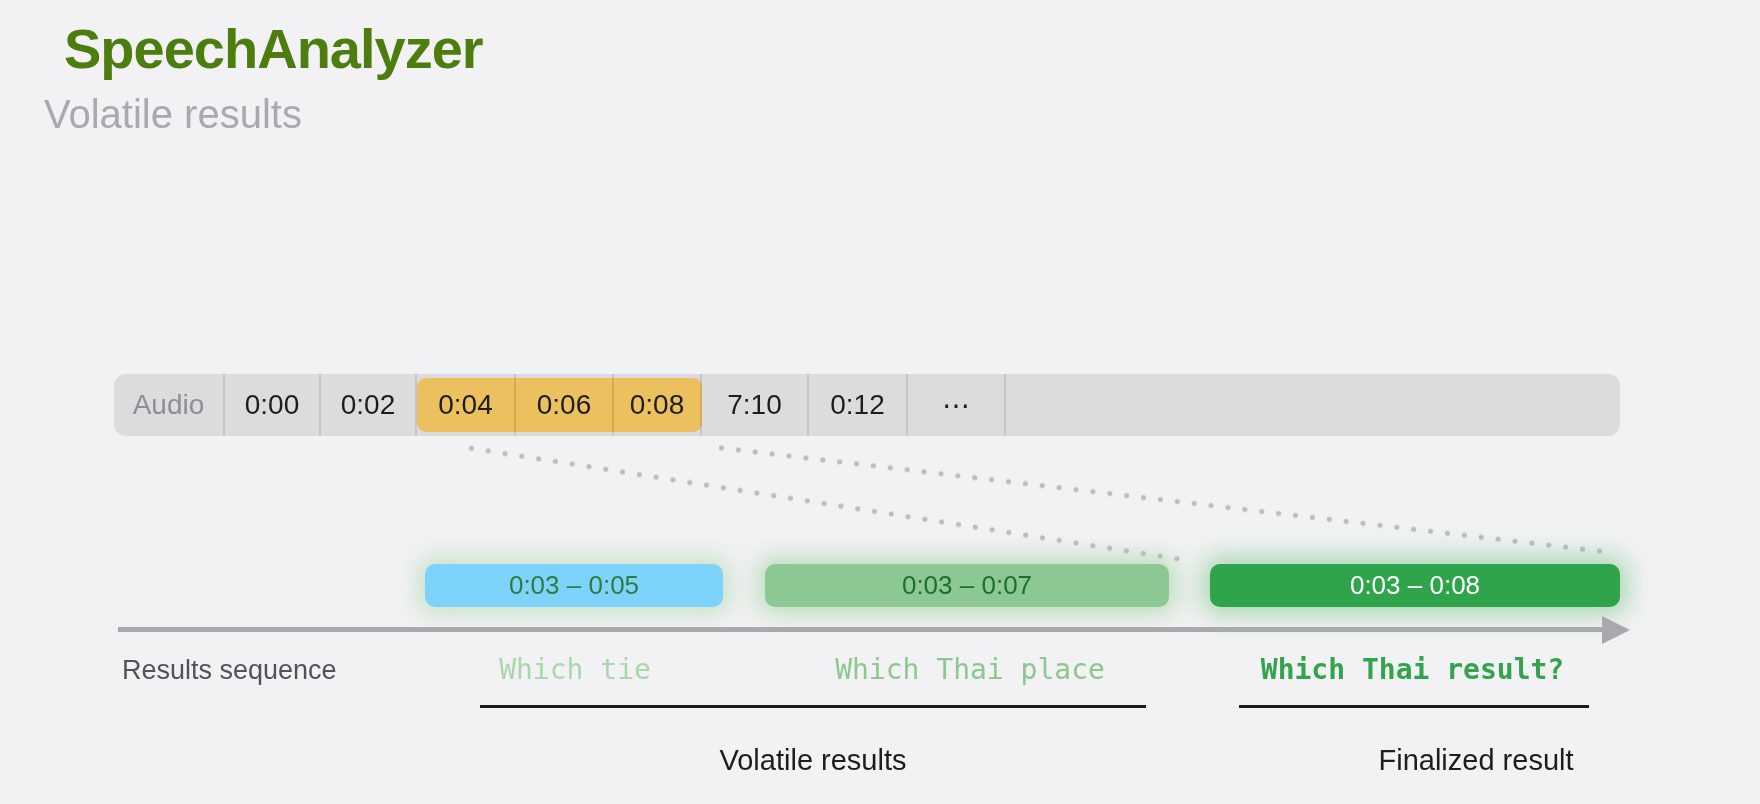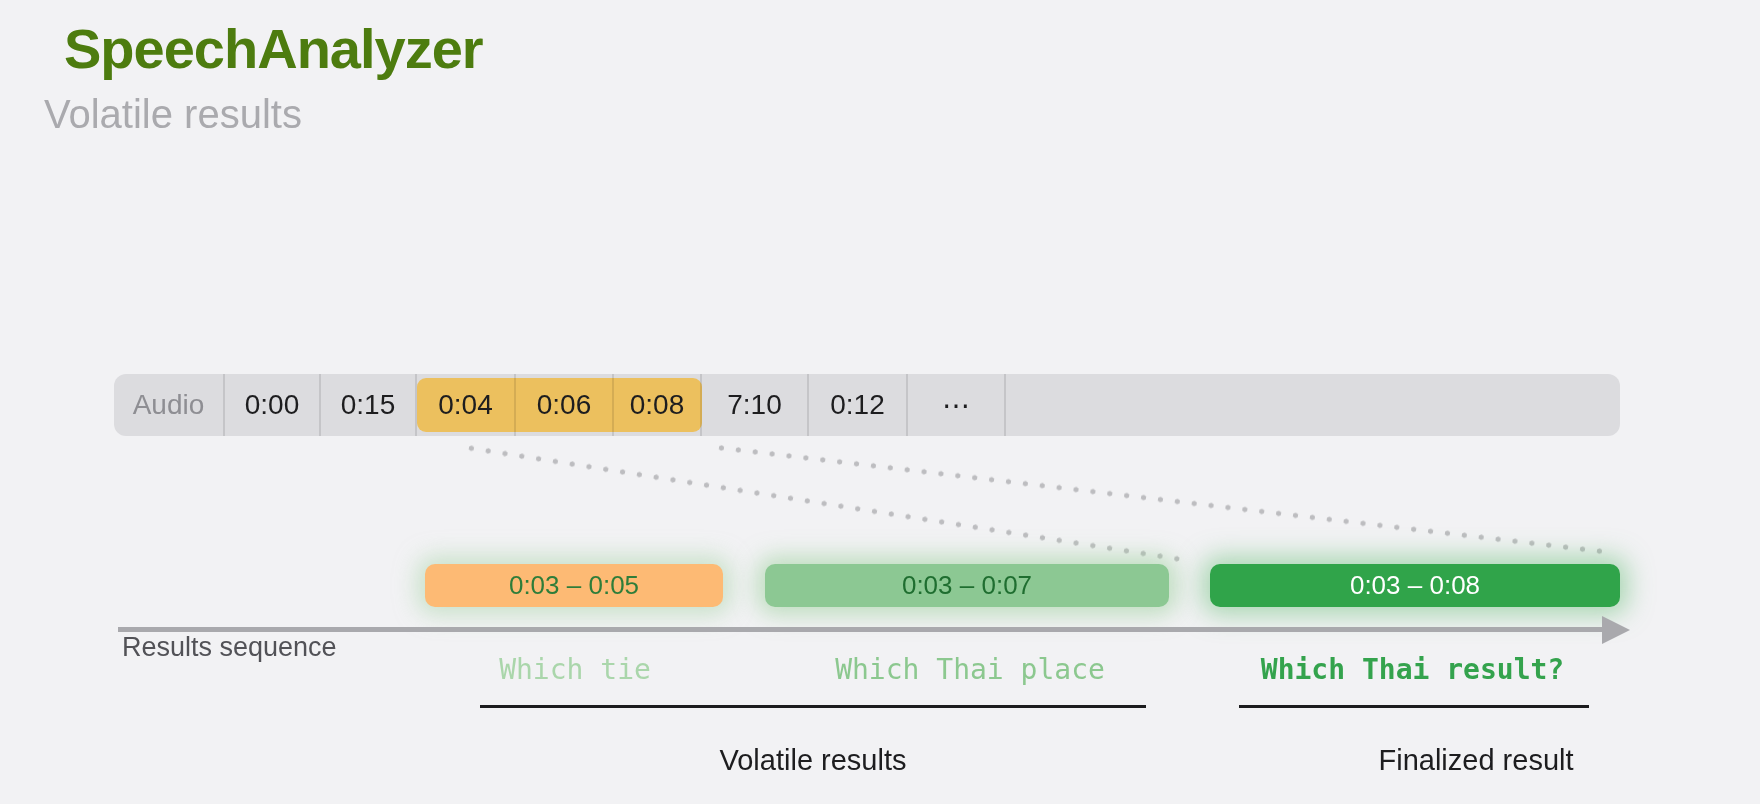--- a/index.html
+++ b/index.html
@@ -55,21 +55,21 @@
   .result-box.b2{left:765px;width:404px;box-shadow:0 0 22px 8px rgba(150,205,150,0.55);}
   .result-box.b3{left:1210px;width:410px;box-shadow:0 0 24px 8px rgba(100,190,115,0.50);}
   
   .arrow-line{position:absolute;left:118px;top:627px;width:1486px;height:5px;background:#a9a9ad;}
   .arrow-head{
     position:absolute;left:1602px;top:616px;width:0;height:0;
     border-top:14px solid transparent;border-bottom:14px solid transparent;
     border-left:28px solid #a9a9ad;
   }
   .seq-label{
-    position:absolute;left:122px;top:632px;
+    position:absolute;left:122px;top:655px;
     font-size:27px;color:#525257;
   }
   
   .transcript{
     position:absolute;top:650px;height:40px;line-height:40px;
     font-family:"DejaVu Sans Mono",monospace;font-size:28px;
     text-align:center;white-space:nowrap;
   }
   .transcript.t1{left:420px;width:310px;}
   .transcript.t2{left:760px;width:420px;}
@@ -90,34 +90,34 @@
 
 <div id="stage">
 
   <div class="title">SpeechAnalyzer</div>
   <div class="subtitle">Volatile results</div>
 
   <div class="audio-bar">
     <div class="audio-highlight" style="background-color: rgb(236, 192, 94);"></div>
     <div class="cell audio-label" style="width:111px">Audio</div>
     <div class="cell" style="width:96px">0:00</div>
-    <div class="cell" style="width:96px">0:15</div>
+    <div class="cell" style="width:96px">0:02</div>
     <div class="cell" style="width:99px">0:04</div>
     <div class="cell" style="width:98px">0:06</div>
     <div class="cell" style="width:88px">0:08</div>
     <div class="cell" style="width:107px">7:10</div>
     <div class="cell" style="width:99px">0:12</div>
     <div class="cell" style="width:98px">⋯</div>
     <div class="cell filler"></div>
   </div>
 
   <div class="dotted d1"></div>
   <div class="dotted d2"></div>
 
-  <div class="result-box b1" style="background-color: #fdba74; color: rgb(46, 125, 58);">0:03 – 0:05</div>
+  <div class="result-box b1" style="background-color: #7dd3fc; color: rgb(46, 125, 58);">0:03 – 0:05</div>
   <div class="result-box b2" style="background-color: rgb(140, 200, 147); color: rgb(31, 110, 48);">0:03 – 0:07</div>
   <div class="result-box b3" style="background-color: rgb(48, 164, 74); color: rgb(255, 255, 255);">0:03 – 0:08</div>
 
   <div class="arrow-line"></div>
   <div class="arrow-head"></div>
   <div class="seq-label">Results sequence</div>
 
   <div class="transcript t1" style="color: rgb(170, 214, 171);">Which tie</div>
   <div class="transcript t2" style="color: rgb(140, 200, 143);">Which Thai place</div>
   <div class="transcript t3" style="color: rgb(52, 163, 77);">Which Thai result?</div>

